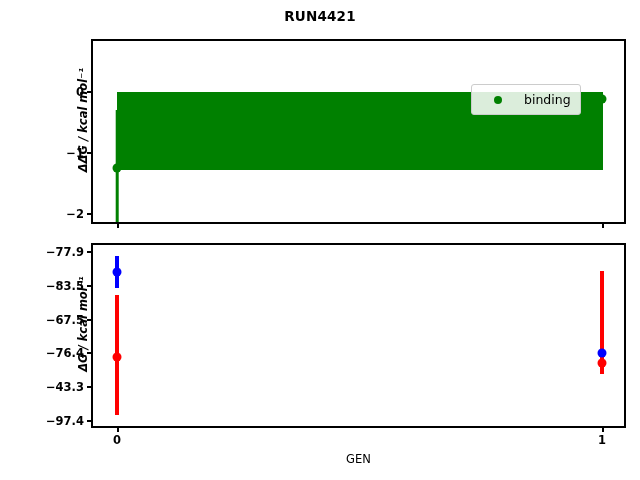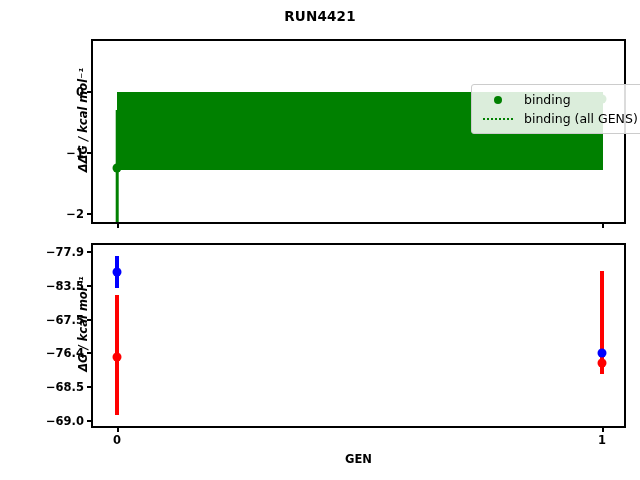--- a/index.html
+++ b/index.html
@@ -106,21 +106,21 @@
     top: 72px;
     width: 180px;
   }
   .xlabel {
     position: absolute;
     left: 91px;
     top: 452px;
     width: 535px;
     text-align: center;
     font-size: 11.5px;
-    font-weight: bold;
+    font-weight: normal;
     color: #000000;
   }
 
   
   .errbar {
     position: absolute;
     width: 2.6px;
     transform: translateX(-50%);
   }
   .errbar.green { background: #008000; }
@@ -226,50 +226,44 @@
       <div class="marker green" style="left:509px; top:58px;"></div>
     </div>
 
     <div class="legend" id="legend-top">
       <div class="legend-row">
         <span class="legend-key">
           <span class="legend-dot" style="background:#008000"></span>
         </span>
         <span class="legend-label">binding</span>
       </div>
-      <div class="legend-row">
-        <span class="legend-key">
-          <span class="legend-dash"></span>
-        </span>
-        <span class="legend-label">binding (all GENS)</span>
-      </div>
     </div>
   </div>
 
   <div class="axes" id="axes-bottom">
 
     <div class="ylabel" id="ylabel-bottom">ΔG / kcal mol⁻¹</div>
 
     <div class="ytick" style="top:6px"></div>
     <div class="yticklabel" style="top:7px">−77.9</div>
 
     <div class="ytick" style="top:40px"></div>
     <div class="yticklabel" style="top:41px">−83.5</div>
 
     <div class="ytick" style="top:74px"></div>
     <div class="yticklabel" style="top:75px">−67.5</div>
 
     <div class="ytick" style="top:107px"></div>
     <div class="yticklabel" style="top:108px">−76.4</div>
 
     <div class="ytick" style="top:141px"></div>
-    <div class="yticklabel" style="top:142px">−68.5</div>
+    <div class="yticklabel" style="top:142px">−43.3</div>
 
     <div class="ytick" style="top:175px"></div>
-    <div class="yticklabel" style="top:176px">−69.0</div>
+    <div class="yticklabel" style="top:176px">−97.4</div>
 
     <div class="xtick" style="left:24px"></div>
     <div class="xticklabel" style="left:24px">0</div>
 
     <div class="xtick" style="left:509px"></div>
     <div class="xticklabel" style="left:509px">1</div>
 
     <div class="plot-clip">
 
       <div class="errbar-wide red" style="left:24px; top:50px; height:120px;"></div>

